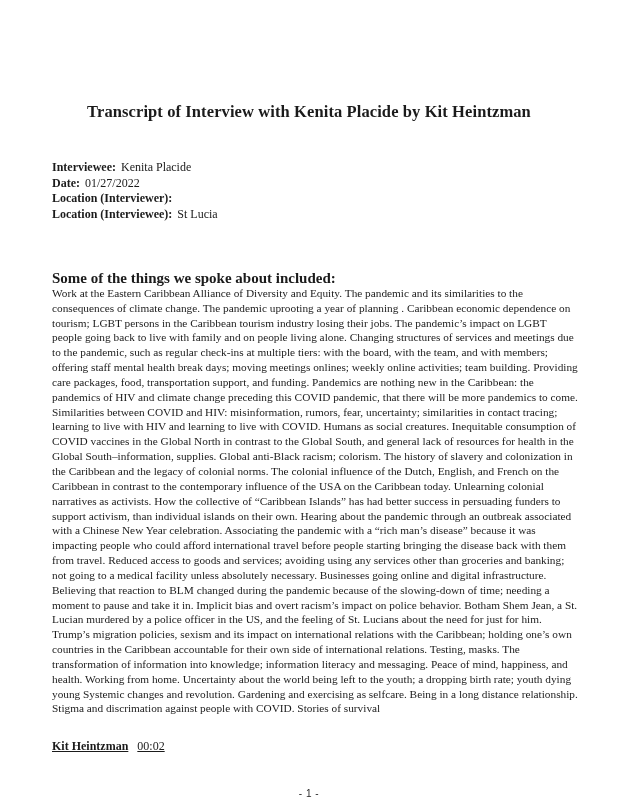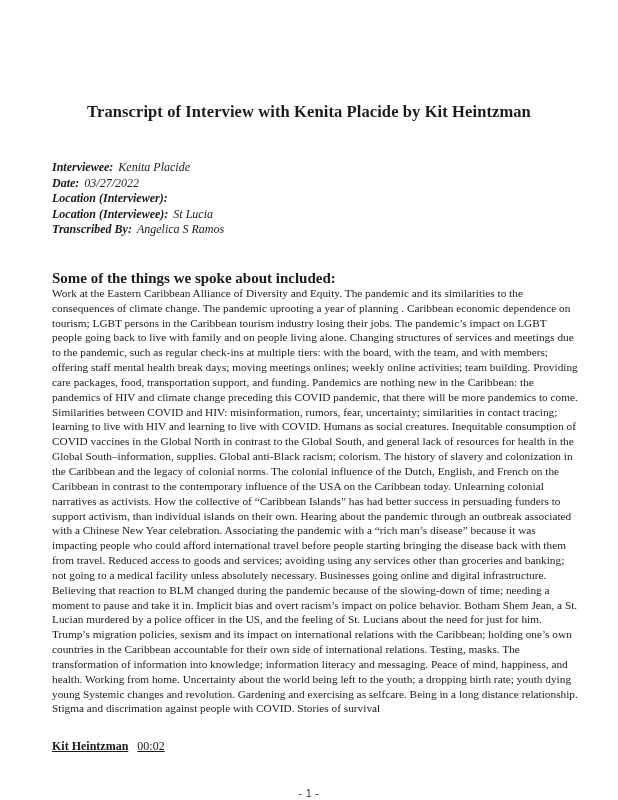--- a/index.html
+++ b/index.html
@@ -31,21 +31,21 @@
     font-weight: bold;
     letter-spacing: 0.1px;
   }
   .meta {
     position: absolute;
     top: 128px;
     left: 52px;
     font-size: 12px;
     line-height: 15.6px;
   }
-  .meta-row { white-space: nowrap; font-style: italic; }
+  .meta-row { white-space: nowrap; }
   .meta-label { font-weight: bold; }
   .meta-value { margin-left: 5px; }
   .summary {
     position: absolute;
     top: 239px;
     left: 52px;
     width: 526px;
     font-size: 11.3px;
     line-height: 14.85px;
     text-align: left;
@@ -81,30 +81,27 @@
 
 <div class="page">
 
   <div class="doc-title">Transcript of Interview with Kenita Placide by Kit Heintzman</div>
 
   <div class="meta">
     <div class="meta-row">
       <span class="meta-label">Interviewee:</span><span class="meta-value">Kenita Placide</span>
     </div>
     <div class="meta-row">
-      <span class="meta-label">Date:</span><span class="meta-value">03/27/2022</span>
+      <span class="meta-label">Date:</span><span class="meta-value">01/27/2022</span>
     </div>
     <div class="meta-row">
       <span class="meta-label">Location (Interviewer):</span><span class="meta-value"></span>
     </div>
     <div class="meta-row">
       <span class="meta-label">Location (Interviewee):</span><span class="meta-value">St Lucia</span>
-    </div>
-    <div class="meta-row">
-      <span class="meta-label">Transcribed By:</span><span class="meta-value">Angelica S Ramos</span>
     </div>
   </div>
 
   <div class="summary">
     <div class="summary-heading">Some of the things we spoke about included:</div>
     <div class="summary-text">Work at the Eastern Caribbean Alliance of Diversity and Equity. The pandemic and its similarities to the consequences of climate change. The pandemic uprooting a year of planning . Caribbean economic dependence on tourism; LGBT persons in the Caribbean tourism industry losing their jobs. The pandemic’s impact on LGBT people going back to live with family and on people living alone. Changing structures of services and meetings due to the pandemic, such as regular check-ins at multiple tiers: with the board, with the team, and with members; offering staff mental health break days; moving meetings onlines; weekly online activities; team building. Providing care packages, food, transportation support, and funding. Pandemics are nothing new in the Caribbean: the pandemics of HIV and climate change preceding this COVID pandemic, that there will be more pandemics to come. Similarities between COVID and HIV: misinformation, rumors, fear, uncertainty; similarities in contact tracing; learning to live with HIV and learning to live with COVID. Humans as social creatures. Inequitable consumption of COVID vaccines in the Global North in contrast to the Global South, and general lack of resources for health in the Global South–information, supplies. Global anti-Black racism; colorism. The history of slavery and colonization in the Caribbean and the legacy of colonial norms. The colonial influence of the Dutch, English, and French on the Caribbean in contrast to the contemporary influence of the USA on the Caribbean today. Unlearning colonial narratives as activists. How the collective of “Caribbean Islands” has had better success in persuading funders to support activism, than individual islands on their own. Hearing about the pandemic through an outbreak associated with a Chinese New Year celebration. Associating the pandemic with a “rich man’s disease” because it was impacting people who could afford international travel before people starting bringing the disease back with them from travel. Reduced access to goods and services; avoiding using any services other than groceries and banking; not going to a medical facility unless absolutely necessary. Businesses going online and digital infrastructure. Believing that reaction to BLM changed during the pandemic because of the slowing-down of time; needing a moment to pause and take it in. Implicit bias and overt racism’s impact on police behavior. Botham Shem Jean, a St. Lucian murdered by a police officer in the US, and the feeling of St. Lucians about the need for just for him. Trump’s migration policies, sexism and its impact on international relations with the Caribbean; holding one’s own countries in the Caribbean accountable for their own side of international relations. Testing, masks. The transformation of information into knowledge; information literacy and messaging. Peace of mind, happiness, and health. Working from home. Uncertainty about the world being left to the youth; a dropping birth rate; youth dying young Systemic changes and revolution. Gardening and exercising as selfcare. Being in a long distance relationship. Stigma and discrimation against people with COVID. Stories of survival</div>
   </div>
 
   <div class="speaker">
     <span class="speaker-name">Kit Heintzman</span><span class="speaker-ts">00:02</span>

